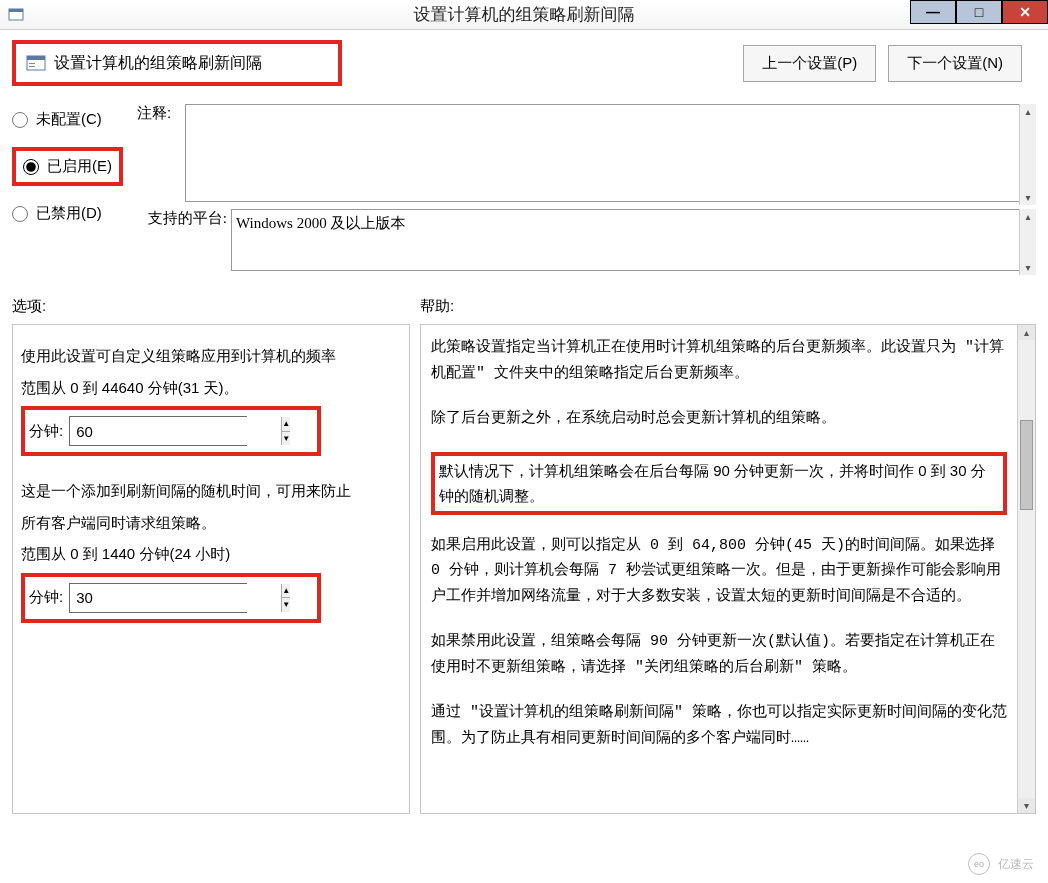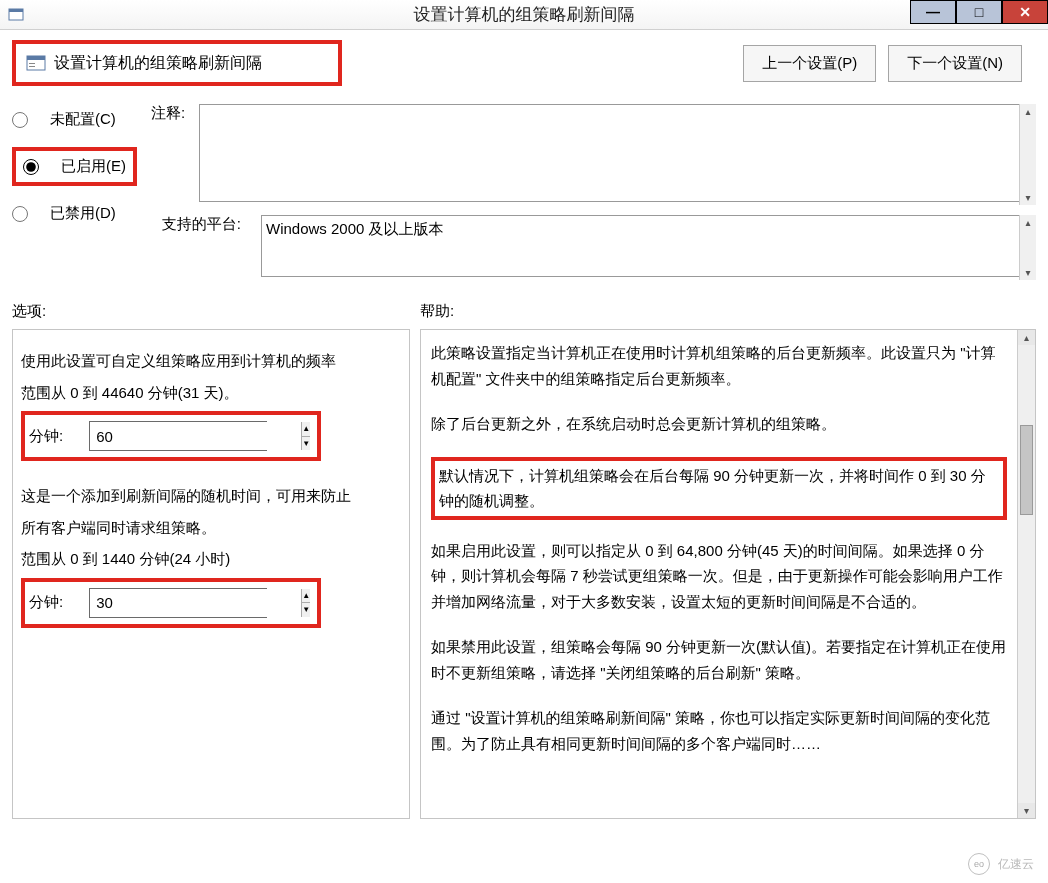--- a/index.html
+++ b/index.html
@@ -22,46 +22,46 @@
 
 .row1 { display: flex; align-items: center; justify-content: space-between; margin-bottom: 18px; }
 .policy-title-box { display: flex; align-items: center; gap: 8px; padding: 6px 10px; width: 330px; height: 46px; }
 .policy-icon { width: 20px; height: 20px; }
 .policy-title { font-size: 16px; }
 .nav-buttons { display: flex; gap: 12px; margin-right: 14px; }
 .nav-buttons button { padding: 8px 18px; background: #f6f6f6; border: 1px solid #a5a5a5; font-family: inherit; font-size: 15px; cursor: pointer; }
 
 .state-area { display: flex; gap: 14px; }
 .radios { display: flex; flex-direction: column; gap: 18px; padding-top: 6px; }
-.radio-item { display: flex; align-items: center; gap: 22px; font-size: 15px; }
+.radio-item { display: flex; align-items: center; gap: 8px; font-size: 15px; }
 .radio-item.boxed { padding: 6px 7px; }
 .radio-item input { width: 16px; height: 16px; accent-color: #000; }
 
 .comment-col { flex: 1; }
 .field-label { font-size: 15px; display: inline-block; }
 .textbox { width: 100%; border: 1px solid #999; background: #fff; resize: none; font-family: inherit; font-size: 15px; padding: 4px; }
 .scroll-shell { position: relative; }
 .vscroll { position: absolute; right: 0; top: 0; bottom: 0; width: 17px; background: #f0f0f0; border-left: 1px solid #ccc; display: flex; flex-direction: column; justify-content: space-between; align-items: center; }
 .vscroll .arrow { font-size: 10px; color: #555; padding: 2px 0; cursor: pointer; width:100%; text-align:center; }
 
 .sections { display: flex; gap: 10px; margin-top: 22px; }
 .sec-label { font-size: 15px; margin-bottom: 8px; }
 .options-panel { width: 398px; border: 1px solid #c5c5c5; padding: 12px 8px; height: 490px; overflow: hidden; }
 .help-panel { flex: 1; border: 1px solid #c5c5c5; padding: 10px 8px 10px 10px; height: 490px; position: relative; overflow: hidden; }
 .opt-text { font-size: 15px; margin: 6px 0; line-height: 1.7; }
 .spinner-row { display: flex; align-items: center; gap: 6px; padding: 6px 4px; width: 300px; }
 .spinner-label { font-size: 15px; }
-.spinner { display: flex; border: 1px solid #6a6a6a; width: 178px; height: 30px; background:#fff;margin-left:20px; }
+.spinner { display: flex; border: 1px solid #6a6a6a; width: 178px; height: 30px; background:#fff; }
 .spinner input { border: none; flex: 1; padding: 2px 6px; font-size: 15px; font-family: inherit; outline:none; }
 .spinner .arrows { width: 18px; display: flex; flex-direction: column; border-left: 1px solid #aaa; }
 .spinner .arrows div { flex: 1; font-size: 8px; display: flex; align-items: center; justify-content: center; background: #f0f0f0; cursor: pointer; }
 .spinner .arrows div:first-child { border-bottom: 1px solid #aaa; }
 
 .help-text { font-size: 15px; line-height: 1.7; padding-right: 20px; }
-.help-text p { margin-bottom: 20px; }
+.help-text p { margin-bottom: 20px; font-family: Liberation Mono, monospace; }
 .help-highlight { border: 4px solid #e0261e; padding: 2px 4px; display: block; margin: 8px 0 18px 0; }
 .help-scroll { position:absolute; right:0; top:0; bottom:0; width:18px; background:#efefef; border-left:1px solid #ccc; display:flex; flex-direction:column; }
 .help-scroll .arrow { font-size:10px; color:#555; text-align:center; padding:2px 0; cursor:pointer; background:#e8e8e8; }
 .help-scroll .track { flex:1; position:relative; }
 .help-scroll .thumb { position:absolute; left:2px; right:2px; top:80px; height:90px; background:#c5c5c5; border:1px solid #9a9a9a; }
 
 .watermark { position:absolute; right:14px; bottom:8px; color:#b8b8b8; font-size:12px; display:flex; align-items:center; gap:8px; }
 .watermark .circ { width:22px; height:22px; border:1px solid #c0c0c0; border-radius:50%; display:flex; align-items:center; justify-content:center; font-size:9px; color:#aaa; }
 </style>
 </head>
@@ -120,21 +120,21 @@
         <div style="display:flex; gap:0;">
           <span class="field-label" style="width:48px;">注释:</span>
           <div class="scroll-shell" style="flex:1;">
             <textarea class="textbox" style="height: 98px;"></textarea>
             <div class="vscroll">
               <div class="arrow">▴</div>
               <div class="arrow">▾</div>
             </div>
           </div>
         </div>
-        <div style="display:flex; gap:20px; margin-top:10px;">
+        <div style="display:flex; gap:4px; margin-top:4px;font-family:Liberation Serif, serif;">
           <span class="field-label" style="width:90px; text-align:right;">支持的平台:</span>
           <div class="scroll-shell" style="flex:1;">
             <textarea class="textbox" style="height: 62px;" readonly="">Windows 2000 及以上版本</textarea>
             <div class="vscroll">
               <div class="arrow">▴</div>
               <div class="arrow">▾</div>
             </div>
           </div>
         </div>
       </div>

